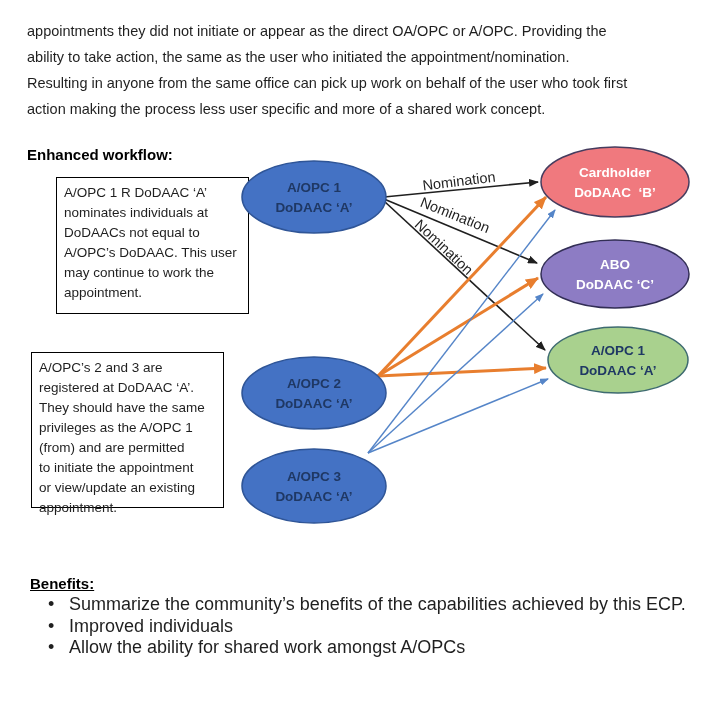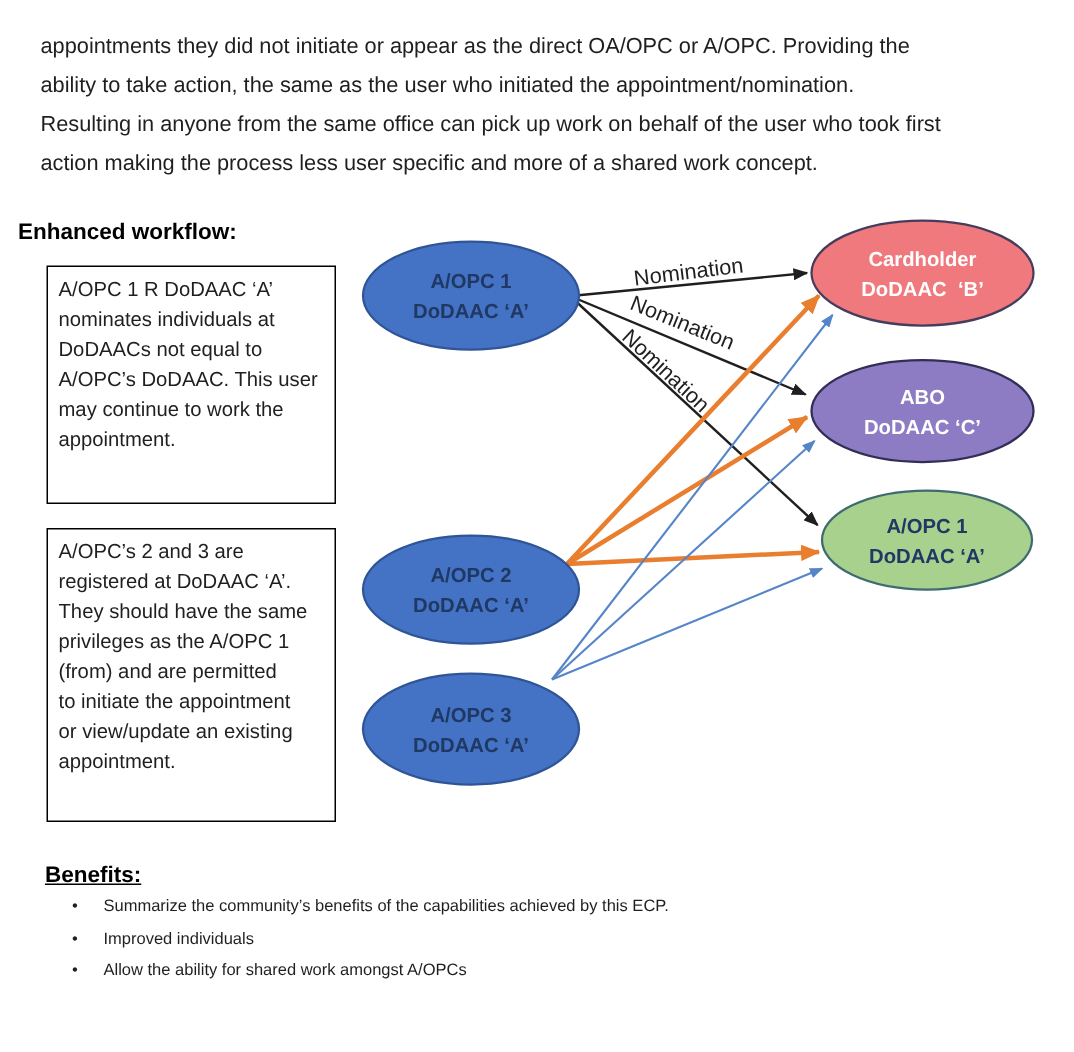--- a/index.html
+++ b/index.html
@@ -1,35 +1,35 @@
 <!DOCTYPE html>
 <html><head>
 <meta charset="utf-8">
 <style>
   html,body{margin:0;padding:0;}
   body{
     width:716px;height:701px;position:relative;background:#ffffff;
     font-family:"Liberation Sans",sans-serif;color:#1f1f1f;overflow:hidden;
   }
   .intro{position:absolute;left:27px;top:18px;font-size:14.5px;line-height:26px;white-space:nowrap;}
-  .wf-heading{position:absolute;left:12px;top:146px;font-size:15px;font-weight:bold;color:#000;}
+  .wf-heading{position:absolute;left:27px;top:146px;font-size:15px;font-weight:bold;color:#000;}
   .note{
     position:absolute;left:31px;width:193px;border:1.5px solid #000;background:#fff;
     font-size:13.5px;line-height:20px;padding:5px 7px;white-space:nowrap;box-sizing:border-box;
   }
-  .note1{top:177px;height:159px;}
-  .note2{top:352px;height:196px;}
+  .note1{top:177px;height:137px;margin-left:25px;}
+  .note2{top:352px;height:156px;}
   .diagram{position:absolute;left:230px;top:140px;}
   .ntxt{font-weight:bold;font-size:13.5px;text-anchor:middle;white-space:pre;font-family:"Liberation Sans",sans-serif;}
   .edge-label{font-size:14.5px;fill:#1f1f1f;text-anchor:middle;font-family:"Liberation Sans",sans-serif;}
   .edge-black{stroke-width:1.6;fill:none;}
   .edge-orange{stroke-width:3;fill:none;}
   .edge-blue{stroke-width:1.4;fill:none;}
   .benefits-heading{position:absolute;left:30px;top:575px;font-size:15px;font-weight:bold;text-decoration:underline;color:#000;}
-  .benefits-list{position:absolute;left:48px;top:594px;margin:0;padding:0;list-style:none;font-size:11px;line-height:21.5px;}
+  .benefits-list{position:absolute;left:48px;top:594px;margin:0;padding:0;list-style:none;font-size:18px;line-height:21.5px;}
   .benefits-list li{position:relative;padding-left:21px;white-space:nowrap;}
   .benefits-list li::before{content:"\2022";position:absolute;left:0;top:0;}
 </style>
 </head>
 <body>
 
 <div class="intro">
   <div>appointments they did not initiate or appear as the direct OA/OPC or A/OPC.  Providing the</div>
   <div>ability to take action, the same as the user who initiated the appointment/nomination.</div>
   <div>Resulting in anyone from the same office can pick up work on behalf of the user who took first</div>

